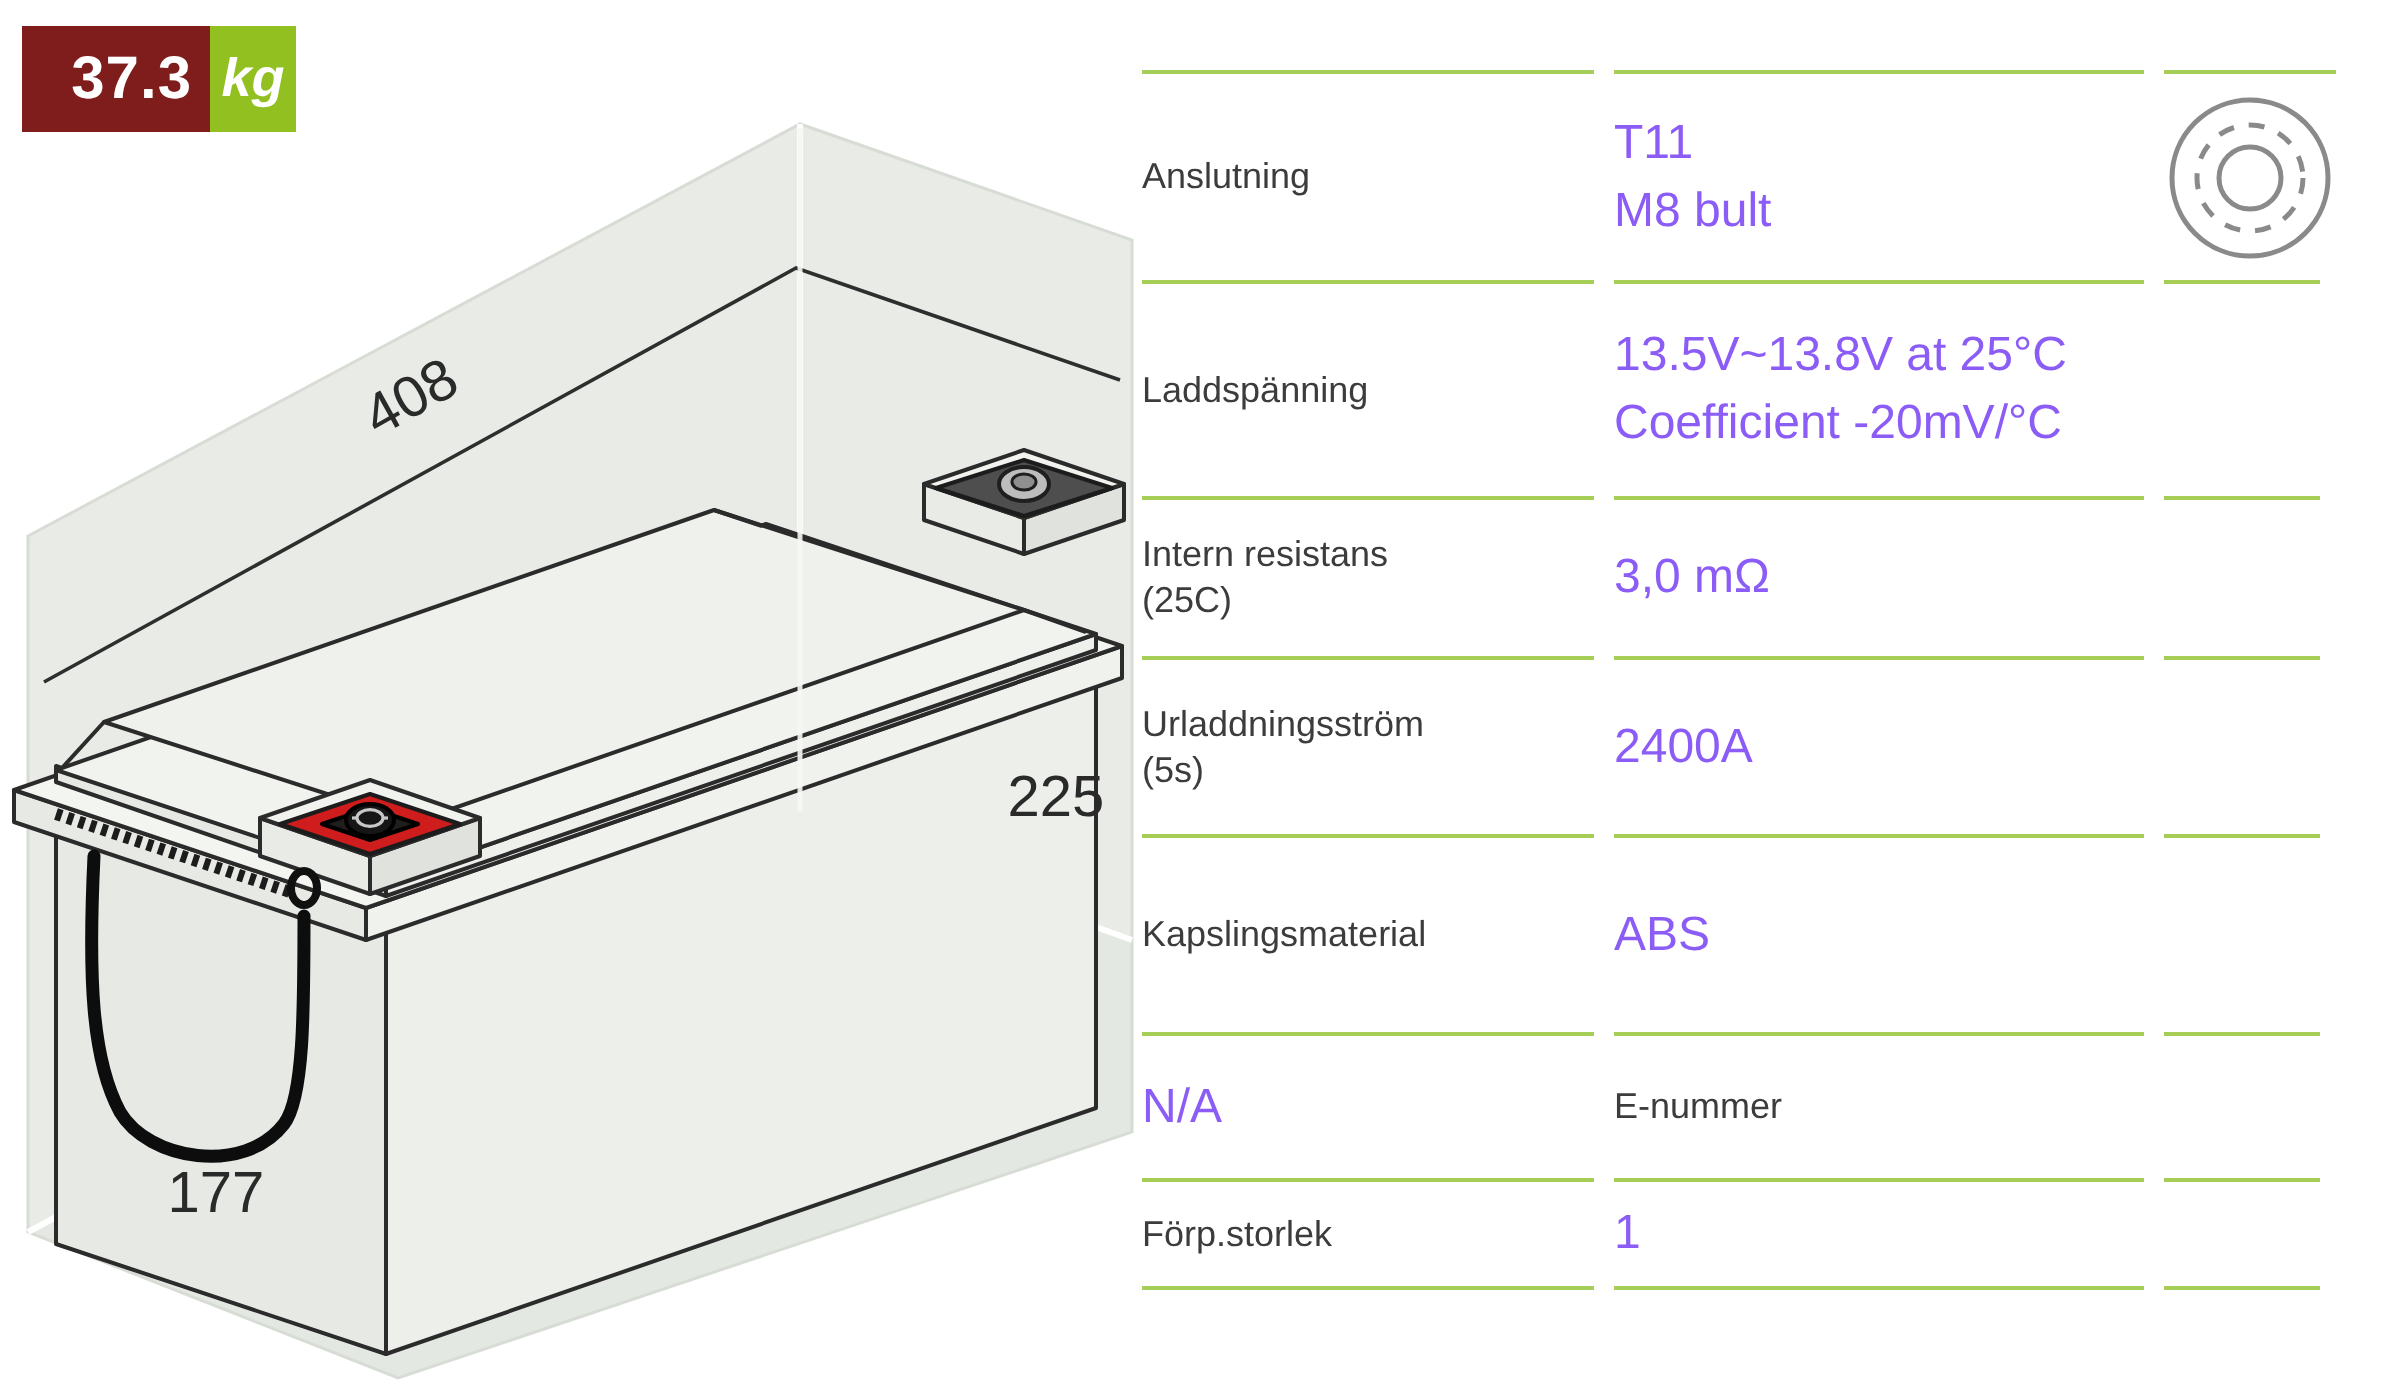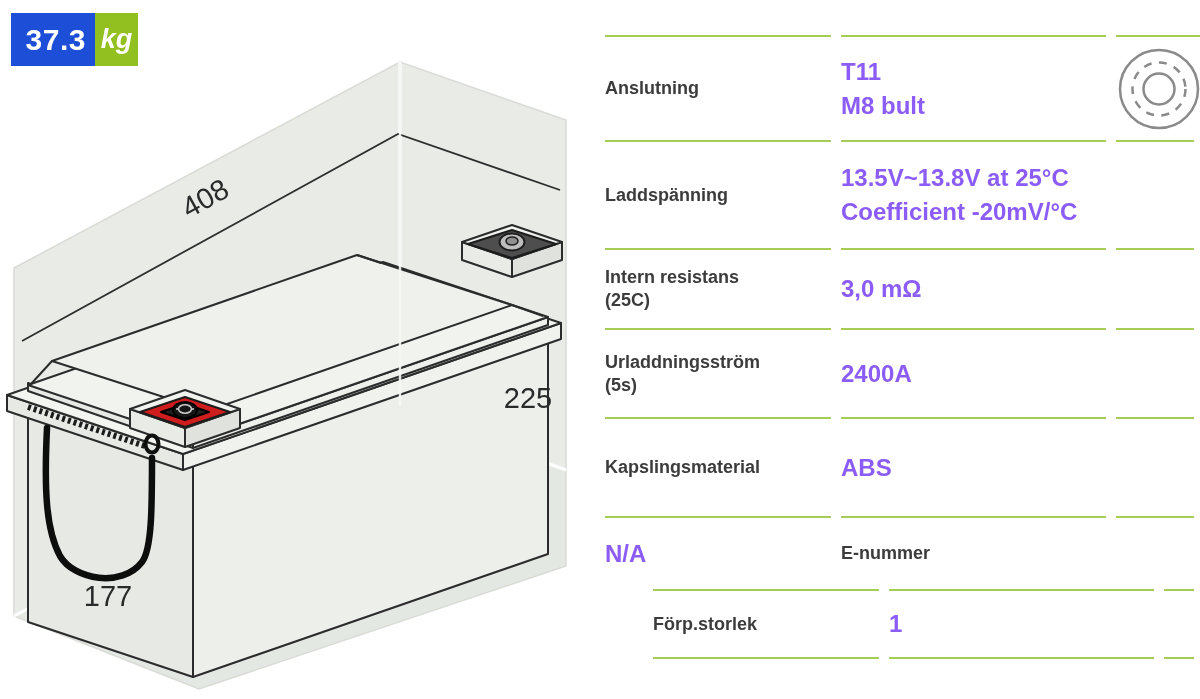--- a/index.html
+++ b/index.html
@@ -1,39 +1,39 @@
 <!DOCTYPE html>
 <html><head>
 <meta charset="utf-8">
 <style>
   html,body{margin:0;padding:0;background:#ffffff;}
   body{width:1200px;height:699px;position:relative;font-family:"Liberation Sans","DejaVu Sans",sans-serif;overflow:hidden;}
 
   
   .badge{position:absolute;left:11px;top:13px;display:flex;height:53px;}
-  .badge .num{background:#1d4ed8;color:#fff;width:84px;display:flex;align-items:center;justify-content:flex-end;
+  .badge .num{background:#7f1d1d;color:#fff;width:94px;display:flex;align-items:center;justify-content:flex-end;
     padding-right:9px;box-sizing:border-box;font-size:30px;font-weight:700;letter-spacing:0.5px;}
   .badge .unit{background:#92c020;color:#fff;width:43px;display:flex;align-items:center;justify-content:center;
     font-size:27px;font-weight:700;font-style:italic;}
 
   
   .drawing{position:absolute;left:0;top:0;width:580px;height:699px;}
 
   
-  .spec{position:absolute;left:605px;top:0;width:589px;font-weight:bold;}
+  .spec{position:absolute;left:571px;top:0;width:589px;}
   .spec-row{display:grid;grid-template-columns:226px 265px 1fr;column-gap:10px;}
   .spec-row .cell{border-top:2px solid #a6cd55;display:flex;flex-direction:column;justify-content:center;}
   .spec-row.last .cell{border-bottom:2px solid #a6cd55;}
   .r0{height:105px;margin-top:35px;}
   .r1{height:108px;}
   .r2{height:80px;}
   .r3{height:89px;}
   .r4{height:99px;}
   .r5{height:73px;}
-  .r6{height:70px;margin-left:48px;}
+  .r6{height:56px;}
   .lbl{font-size:18px;line-height:23px;color:#3c3c3c;}
   .val{font-size:24px;line-height:34px;color:#8b5cf6;}
   .icon-cell{align-items:center;}
   .spec-row .cell.icon-cell{justify-content:center;}
 </style>
 </head>
 <body>
 
 <div class="drawing">
 <svg width="580" height="699" viewBox="0 0 580 699">

